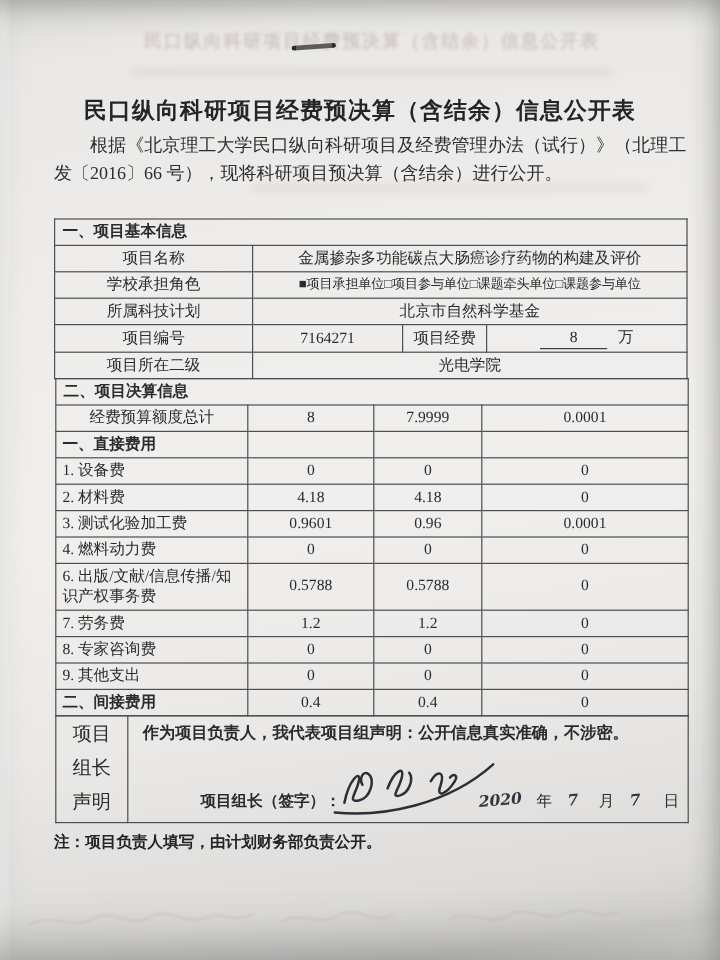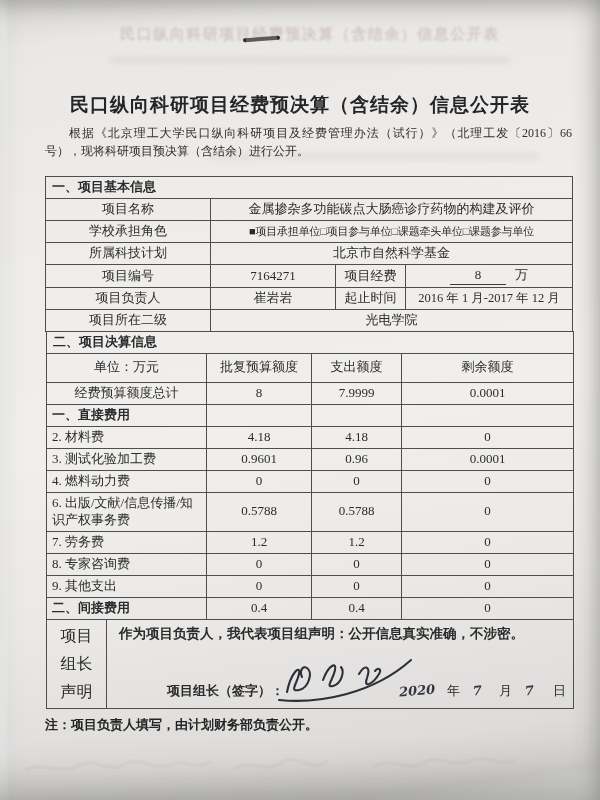--- a/index.html
+++ b/index.html
@@ -21,24 +21,24 @@
   .ghost-line{position:absolute;top:56px;left:110px;width:400px;height:8px;border-radius:4px;
        background:rgba(185,158,150,.14);filter:blur(2.5px);z-index:1;}
   .ghost-mid{position:absolute;top:152px;left:210px;width:330px;height:9px;border-radius:4px;
        background:rgba(188,160,152,.13);filter:blur(2.5px);z-index:1;}
   .ghost-bottom{position:absolute;top:750px;left:15px;width:555px;height:34px;z-index:1;
        filter:blur(1.1px);opacity:.55;}
   
   .staple{position:absolute;top:37px;left:243px;width:37px;height:4px;z-index:5;
        transform:rotate(-4deg);border-radius:2px;
        background:linear-gradient(90deg,#2a2a2a 0 9%,#5c5c58 9% 91%,#2a2a2a 91% 100%);}
-  .content{position:absolute;left:0;top:16px;width:600px;z-index:10;}
+  .content{position:absolute;left:0;top:3px;width:600px;z-index:10;}
   .doc-title{margin:76px 30px 0 30px;text-align:center;font-size:19px;font-weight:bold;
        letter-spacing:1px;color:#252525;}
-  .intro{margin:6px 28px 0 45px;width:527px;font-size:12px;line-height:1.5;
+  .intro{margin:6px 28px 0 45px;width:527px;font-size:15px;line-height:1.5;
        text-indent:2em;color:#2d2d2d;text-align:justify;}
   table{border-collapse:collapse;margin-left:45px;width:527px;table-layout:fixed;
        font-size:13px;color:#2b2b2b;}
   table + table{margin-top:-1px;margin-left:46px;}
   td{border:1px solid #4e4e4e;padding:2px 5px;line-height:1.3;height:17px;
        text-align:center;overflow:hidden;}
   td.sec{ text-align:left;font-weight:bold;font-family:"Liberation Sans","DejaVu Sans",sans-serif;
        font-size:13px;padding-left:6px;}
   td.lbl{text-align:center;}
   td.left{text-align:left;padding-left:5px;}
@@ -70,21 +70,21 @@
 <div class="photo">
   <div class="ghost-title">民口纵向科研项目经费预决算（含结余）信息公开表</div>
   <div class="ghost-line"></div>
   <div class="ghost-mid"></div>
   <div class="staple"></div>
 
   <div class="content">
     <div class="doc-title">民口纵向科研项目经费预决算（含结余）信息公开表</div>
     <div class="intro">根据《北京理工大学民口纵向科研项目及经费管理办法（试行）》（北理工发〔2016〕66 号），现将科研项目预决算（含结余）进行公开。</div>
 
-    <table style="margin-top:16px">
+    <table style="margin-top:26px">
       <colgroup>
           <col style="width:165px">
           <col style="width:125px">
           <col style="width:70px">
           <col style="width:167px">
         </colgroup>
       <tbody>
           <tr>
             <td colspan="4" class="sec">一、项目基本信息</td>
           </tr>
@@ -98,62 +98,56 @@
       </tr>
       <tr>
         <td class="lbl">所属科技计划</td>
         <td colspan="3">北京市自然科学基金</td>
       </tr>
       <tr>
         <td class="lbl">项目编号</td>
         <td>7164271</td>
         <td class="lbl">项目经费</td>
         <td><span class="uline">8</span><span>万</span></td>
-      </tr>
-      <tr>
-        <td class="lbl">项目负责人</td>
-        <td>崔岩岩</td>
-        <td class="lbl">起止时间</td>
-        <td style="font-size:12.5px">2016 年 1 月-2017 年 12 月</td>
       </tr>
       <tr>
         <td class="lbl" style="height:14px">项目所在二级</td>
         <td colspan="3" style="height:14px">光电学院</td>
       </tr>
     </tbody>
       </table>
 
     <table>
       <colgroup>
           <col style="width:160px">
           <col style="width:105px">
           <col style="width:90px">
           <col style="width:172px">
         </colgroup>
       <tbody>
           <tr>
             <td colspan="4" class="sec">二、项目决算信息</td>
           </tr>
       <tr>
-        <td class="hdr">单位：万元</td>
-        <td class="hdr">批复预算额度</td>
-        <td class="hdr">支出额度</td>
-        <td class="hdr">剩余额度</td>
-      </tr>
-      <tr>
         <td>经费预算额度总计</td>
         <td>8</td>
         <td>7.9999</td>
         <td>0.0001</td>
       </tr>
       <tr>
         <td class="left" style="font-weight:bold">一、直接费用</td>
         <td></td>
         <td></td>
         <td></td>
+      </tr>
+      <tr>
+        <td class="left">1. 设备费</td>
+        <td>0</td>
+        <td>0</td>
+        <td>0</td>
       </tr>
       <tr>
         <td class="left">2. 材料费</td>
         <td>4.18</td>
         <td>4.18</td>
         <td>0</td>
       </tr>
       <tr>
         <td class="left">3. 测试化验加工费</td>
         <td>0.9601</td>

